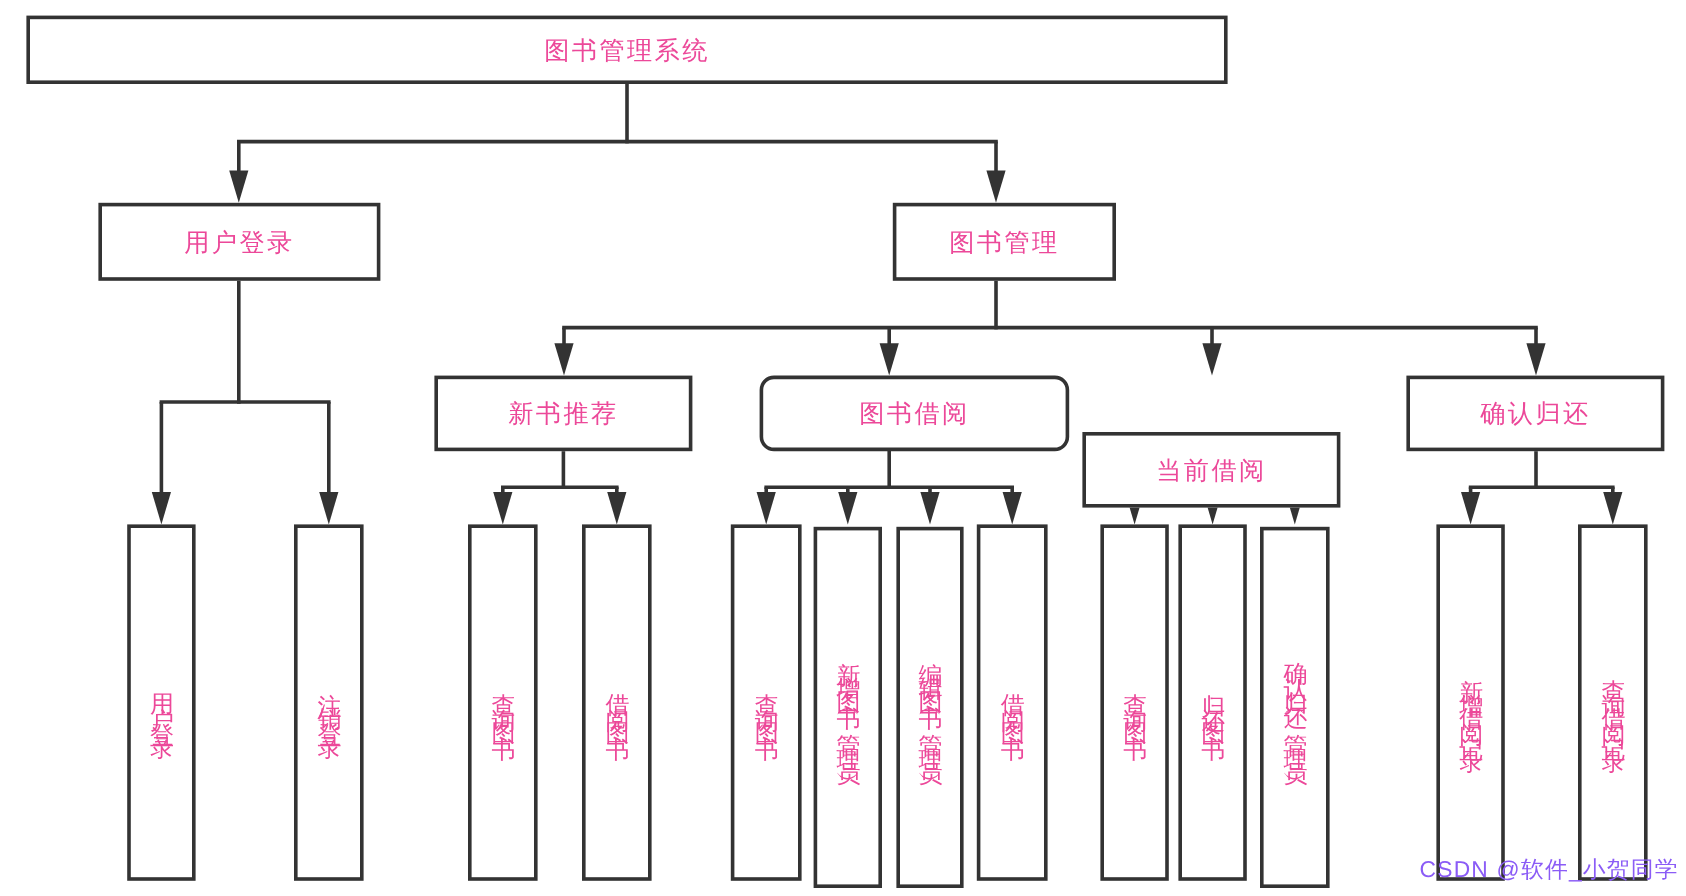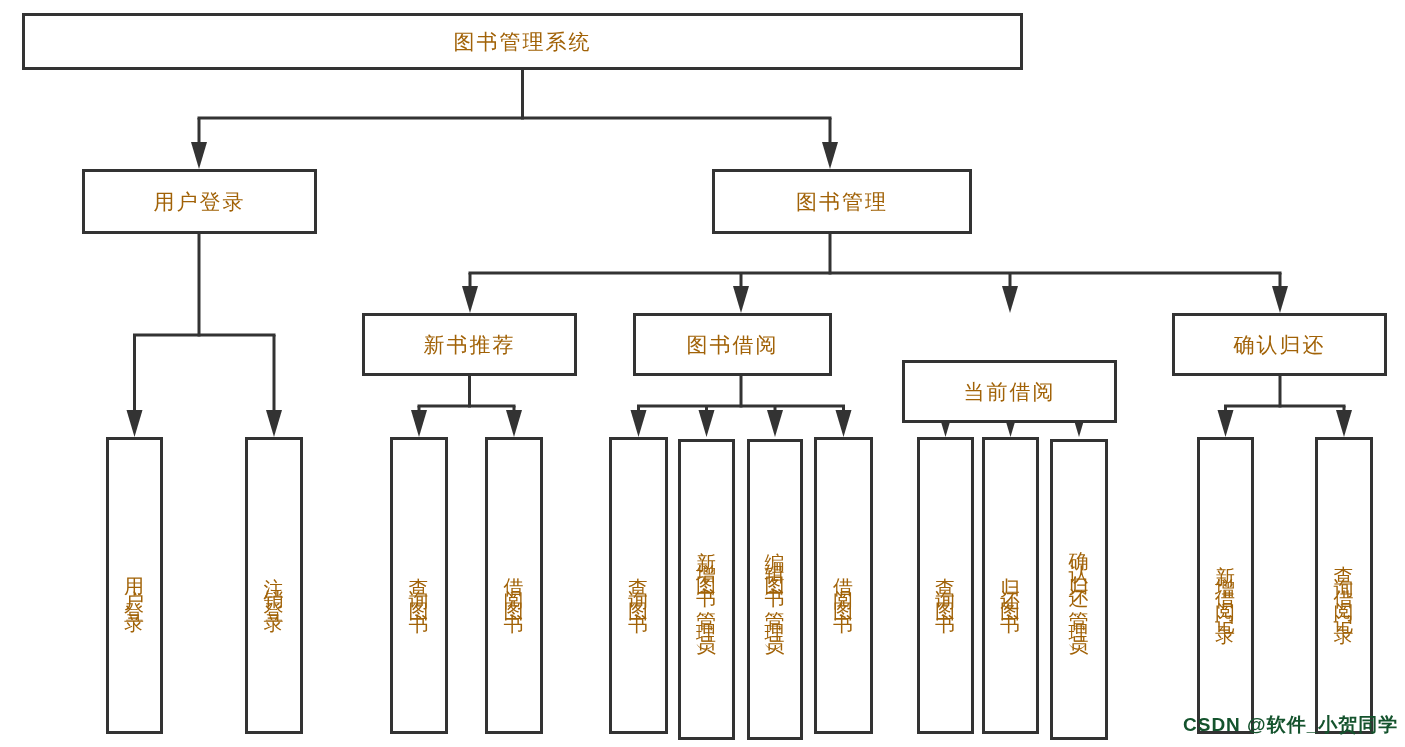--- a/index.html
+++ b/index.html
@@ -15,21 +15,21 @@
     position: absolute;
     left: 0; top: 0;
     width: 1405px; height: 747px;
     z-index: 1;
   }
   .node {
     position: absolute;
     box-sizing: border-box;
     border: 3px solid #333333;
     background: #ffffff;
-    color: #a16207;
+    color: #ec4899;
     display: flex;
     align-items: center;
     justify-content: center;
     z-index: 2;
   }
   .hbox {
     font-size: 21px;
     letter-spacing: 2px;
     white-space: nowrap;
   }
@@ -41,23 +41,22 @@
     line-height: 1;
     white-space: nowrap;
   }
   #watermark {
     position: absolute;
     left: 1183px;
     top: 712px;
     z-index: 3;
     font-size: 19px;
     letter-spacing: 1px;
-    color: #14532d;
+    color: #8b5cf6;
     white-space: nowrap;
-    font-weight: bold;
   }
   line, polyline { stroke: #333333; stroke-width: 3; fill: none; }
   polygon { fill: #333333; stroke: none; }
 </style>
 </head>
 <body>
 
 <div id="stage">
 
   <svg id="connectors" viewBox="0 0 1405 747" xmlns="http://www.w3.org/2000/svg">
@@ -132,24 +131,24 @@
       <line x1="1225.5" y1="406" x2="1225.5" y2="415"></line>
       <polygon points="1217.5,410 1233.5,410 1225.5,437"></polygon>
       <line x1="1344" y1="406" x2="1344" y2="415"></line>
       <polygon points="1336,410 1352,410 1344,437"></polygon>
     </g>
   </svg>
 
   <div class="node hbox" style="left:22px; top:13px; width:1001px; height:57px;">图书管理系统</div>
 
   <div class="node hbox" style="left:82px; top:169px; width:235px; height:65px;">用户登录</div>
-  <div class="node hbox" style="left:712px; top:169px; width:260px; height:65px;">图书管理</div>
+  <div class="node hbox" style="left:744px; top:169px; width:186px; height:65px;">图书管理</div>
 
   <div class="node hbox" style="left:362px; top:313px; width:215px; height:63px;">新书推荐</div>
-  <div class="node hbox" style="left:633px; top:313px; width:199px; height:63px;">图书借阅</div>
+  <div class="node hbox" style="left:633px; top:313px; width:258px; height:63px;border-radius:12px;">图书借阅</div>
   <div class="node hbox" style="left:902px; top:313px; width:215px; height:63px;margin-top:47px;">当前借阅</div>
   <div class="node hbox" style="left:1172px; top:313px; width:215px; height:63px;">确认归还</div>
 
   <div class="node vbox" style="left:106px; top:437px; width:57px; height:297px;">用户登录</div>
   <div class="node vbox" style="left:245px; top:437px; width:58px; height:297px;">注销登录</div>
 
   <div class="node vbox" style="left:390px; top:437px; width:58px; height:297px;">查询图书</div>
   <div class="node vbox" style="left:485px; top:437px; width:58px; height:297px;">借阅图书</div>
 
   <div class="node vbox" style="left:609px; top:437px; width:59px; height:297px;">查询图书</div>

